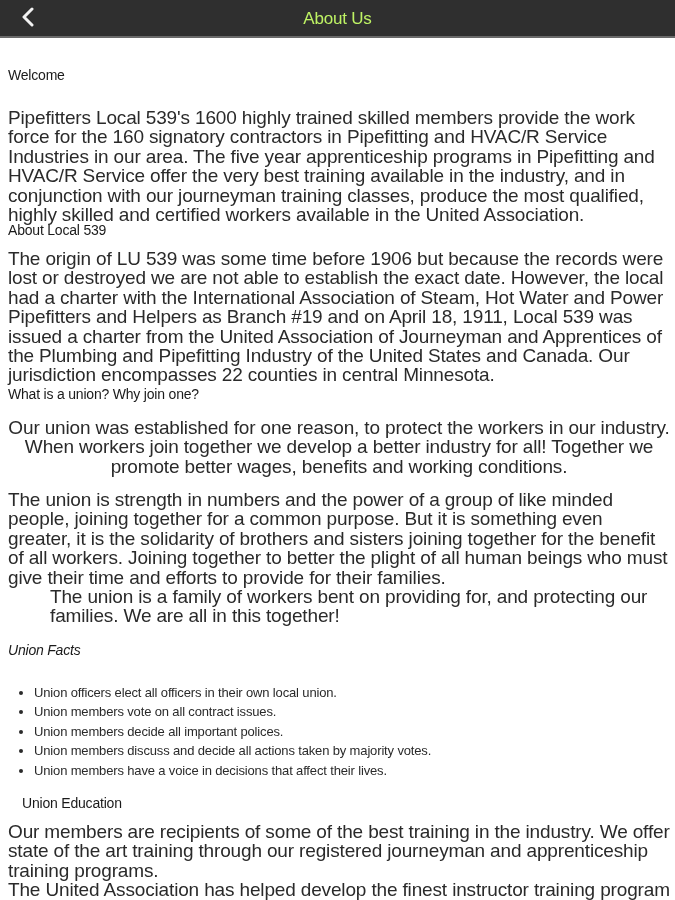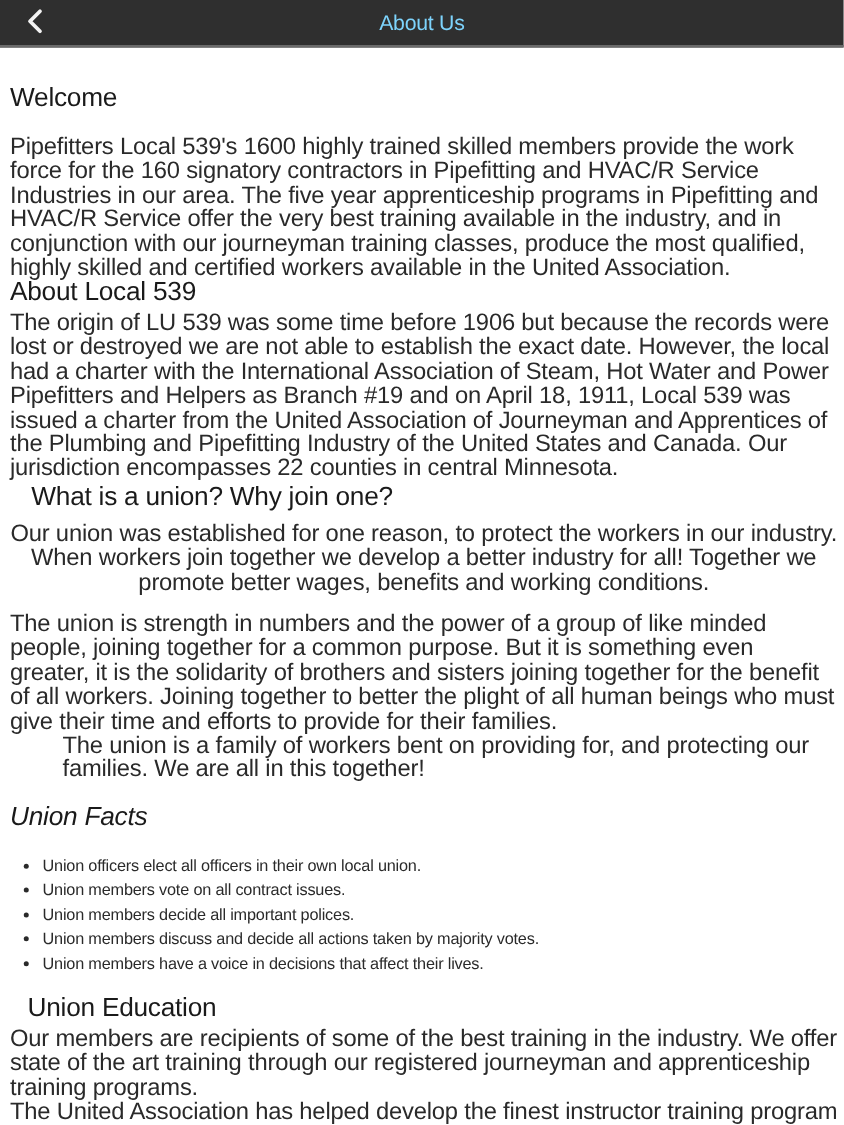--- a/index.html
+++ b/index.html
@@ -35,35 +35,35 @@
       justify-content: center;
       cursor: pointer;
     }
     .nav-title {
       position: absolute;
       left: 0; right: 0;
       top: 0;
       height: 38px;
       line-height: 38px;
       text-align: center;
-      color: #7dd3fc;
+      color: #bef264;
       font-size: 17px;
       letter-spacing: -0.2px;
     }
     .content {
       position: absolute;
       top: 38px;
       left: 0;
       width: 675px;
       box-sizing: border-box;
       padding: 0 8px 0 8px;
     }
     h2.section-title {
       font-weight: normal;
-      font-size: 21px;
+      font-size: 14px;
       color: #1a1a1a;
       margin: 0;
       letter-spacing: -0.2px;
     }
     p.body-text {
       margin: 0;
       font-size: 19px;
       line-height: 19.4px;
       color: #2a2a2a;
       letter-spacing: -0.15px;
@@ -93,21 +93,21 @@
 </div>
 
 <div class="content">
 
   <h2 class="section-title" style="position:absolute; top:29px; left:8px;">Welcome</h2>
   <p class="body-text" style="position:absolute; top:70px; left:8px; width:662px;">Pipefitters Local 539's 1600 highly trained skilled members provide the work force for the 160 signatory contractors in Pipefitting and HVAC/R Service Industries in our area. The five year apprenticeship programs in Pipefitting and HVAC/R Service offer the very best training available in the industry, and in conjunction with our journeyman training classes, produce the most qualified, highly skilled and certified workers available in the United Association.</p>
 
   <h2 class="section-title" style="position:absolute; top:184px; left:8px;">About Local 539</h2>
   <p class="body-text" style="position:absolute; top:211px; left:8px; width:662px;">The origin of LU 539 was some time before 1906 but because the records were lost or destroyed we are not able to establish the exact date. However, the local had a charter with the International Association of Steam, Hot Water and Power Pipefitters and Helpers as Branch #19 and on April 18, 1911, Local 539 was issued a charter from the United Association of Journeyman and Apprentices of the Plumbing and Pipefitting Industry of the United States and Canada. Our jurisdiction encompasses 22 counties in central Minnesota.</p>
 
-  <h2 class="section-title" style="position:absolute; top:348px; left:8px;margin-left:17px;">What is a union? Why join one?</h2>
+  <h2 class="section-title" style="position:absolute; top:348px; left:8px;">What is a union? Why join one?</h2>
   <p class="body-text" style="position:absolute; top:380px; left:8px; width:662px;text-align:center;">Our union was established for one reason, to protect the workers in our industry. When workers join together we develop a better industry for all! Together we promote better wages, benefits and working conditions.</p>
   <p class="body-text" style="position:absolute; top:452px; left:8px; width:662px;">The union is strength in numbers and the power of a group of like minded people, joining together for a common purpose. But it is something even greater, it is the solidarity of brothers and sisters joining together for the benefit of all workers. Joining together to better the plight of all human beings who must give their time and efforts to provide for their families.</p>
   <p class="body-text" style="position:absolute; top:549px; left:8px; width:662px;margin-left:42px;">The union is a family of workers bent on providing for, and protecting our families. We are all in this together!</p>
 
   <h2 class="section-title" style="position:absolute; top:604px; left:8px;font-style:italic;">Union Facts</h2>
   <ul class="facts" style="position:absolute; top:645px; left:0px; width:660px;">
     <li>Union officers elect all officers in their own local union.</li>
     <li>Union members vote on all contract issues.</li>
     <li>Union members decide all important polices.</li>
     <li>Union members discuss and decide all actions taken by majority votes.</li>

